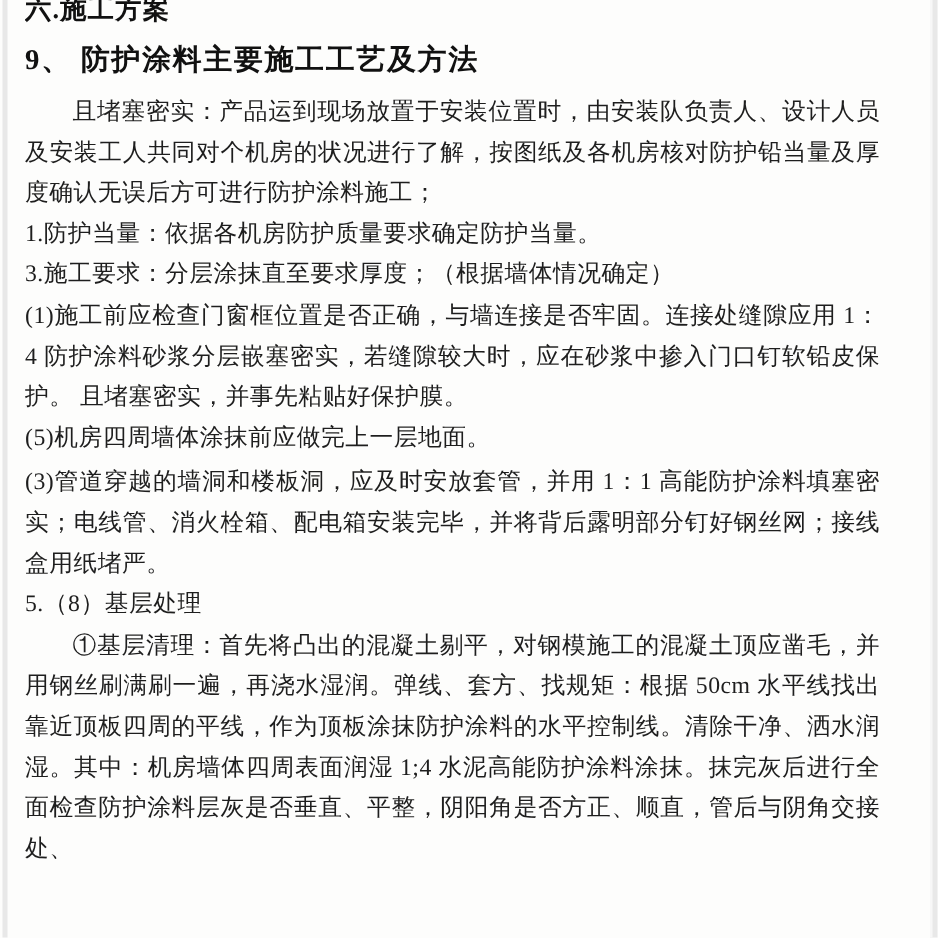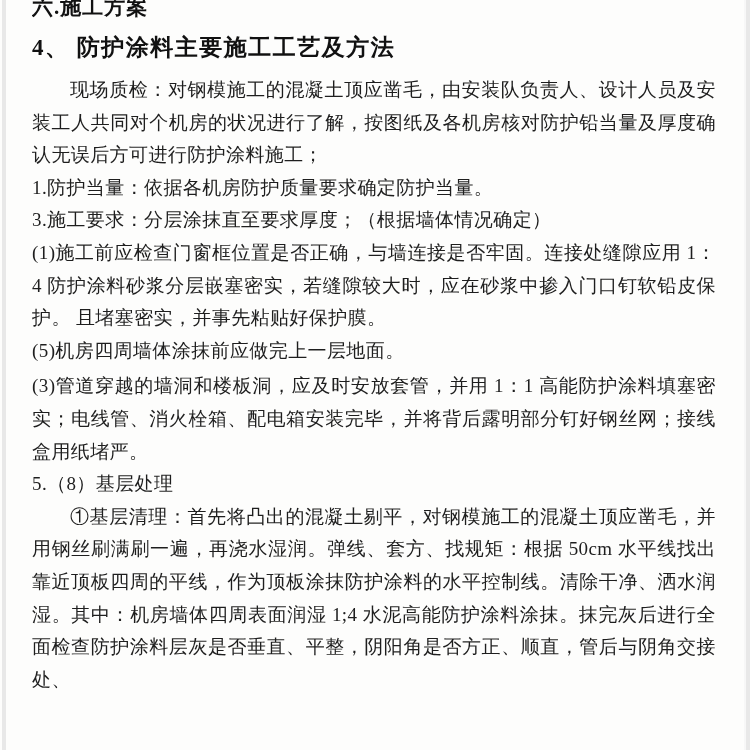--- a/index.html
+++ b/index.html
@@ -13,21 +13,21 @@
   .scan-edge {
     position: absolute;
     top: 0;
     height: 750px;
     background: #e8e8e8;
   }
   .scan-edge.left  { left: 2px;  width: 4px; }
   .scan-edge.right { right: 0;   width: 6px; border-left: 2px solid #f7f7f7; }
   .page {
     position: absolute;
-    left: 32px;
+    left: 20px;
     top: 0;
     width: 684px;
     height: 750px;
     color: #1c1c1c;
     overflow: hidden;
   }
   .doc-title {
     font-size: 21px;
     font-weight: bold;
     color: #111;
@@ -57,24 +57,24 @@
 </head>
 <body>
 
 <div class="scan-edge left"></div>
 <div class="scan-edge right"></div>
 
 <div class="page">
 
   <h1 class="doc-title">六.施工方案</h1>
 
-  <h2 class="doc-heading">4、 防护涂料主要施工工艺及方法</h2>
+  <h2 class="doc-heading">9、 防护涂料主要施工工艺及方法</h2>
 
   <div class="body-text">
-    <p class="indent">现场质检：对钢模施工的混凝土顶应凿毛，由安装队负责人、设计人员及安装工人共同对个机房的状况进行了解，按图纸及各机房核对防护铅当量及厚度确认无误后方可进行防护涂料施工；</p>
+    <p class="indent">且堵塞密实：产品运到现场放置于安装位置时，由安装队负责人、设计人员及安装工人共同对个机房的状况进行了解，按图纸及各机房核对防护铅当量及厚度确认无误后方可进行防护涂料施工；</p>
     <p>1.防护当量：依据各机房防护质量要求确定防护当量。</p>
     <p>3.施工要求：分层涂抹直至要求厚度；（根据墙体情况确定）</p>
     <p>(1)施工前应检查门窗框位置是否正确，与墙连接是否牢固。连接处缝隙应用 1：4 防护涂料砂浆分层嵌塞密实，若缝隙较大时，应在砂浆中掺入门口钉软铅皮保护。 且堵塞密实，并事先粘贴好保护膜。</p>
     <p>(5)机房四周墙体涂抹前应做完上一层地面。</p>
     <p class="gap-before">(3)管道穿越的墙洞和楼板洞，应及时安放套管，并用 1：1 高能防护涂料填塞密实；电线管、消火栓箱、配电箱安装完毕，并将背后露明部分钉好钢丝网；接线盒用纸堵严。</p>
     <p>5.（8）基层处理</p>
     <p class="indent">①基层清理：首先将凸出的混凝土剔平，对钢模施工的混凝土顶应凿毛，并用钢丝刷满刷一遍，再浇水湿润。弹线、套方、找规矩：根据 50cm 水平线找出靠近顶板四周的平线，作为顶板涂抹防护涂料的水平控制线。清除干净、洒水润湿。其中：机房墙体四周表面润湿 1;4 水泥高能防护涂料涂抹。抹完灰后进行全面检查防护涂料层灰是否垂直、平整，阴阳角是否方正、顺直，管后与阴角交接处、</p>
   </div>
 
 </div>

